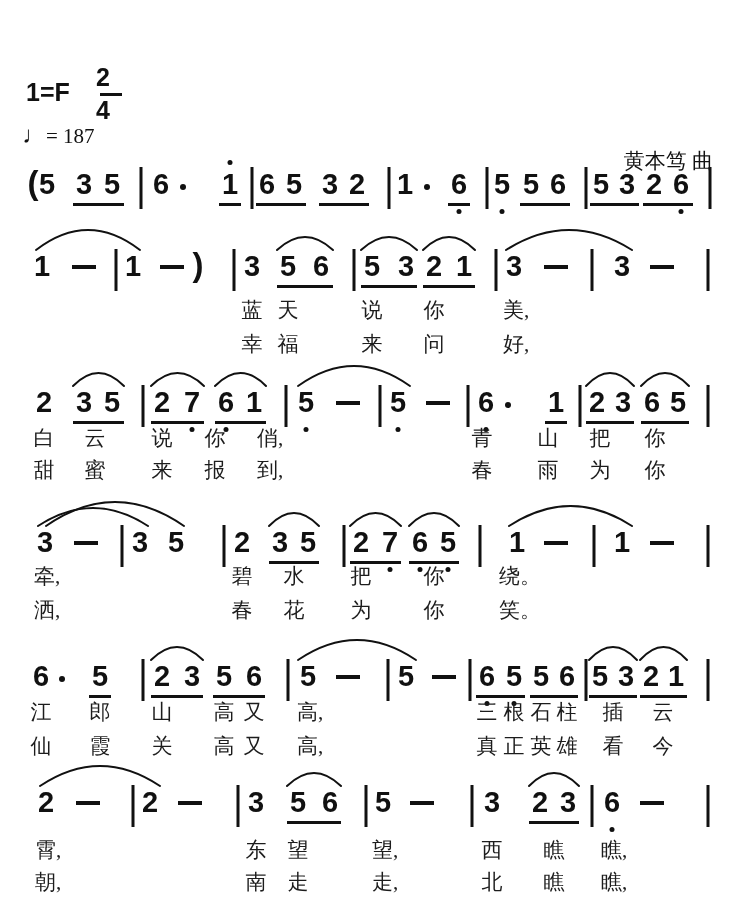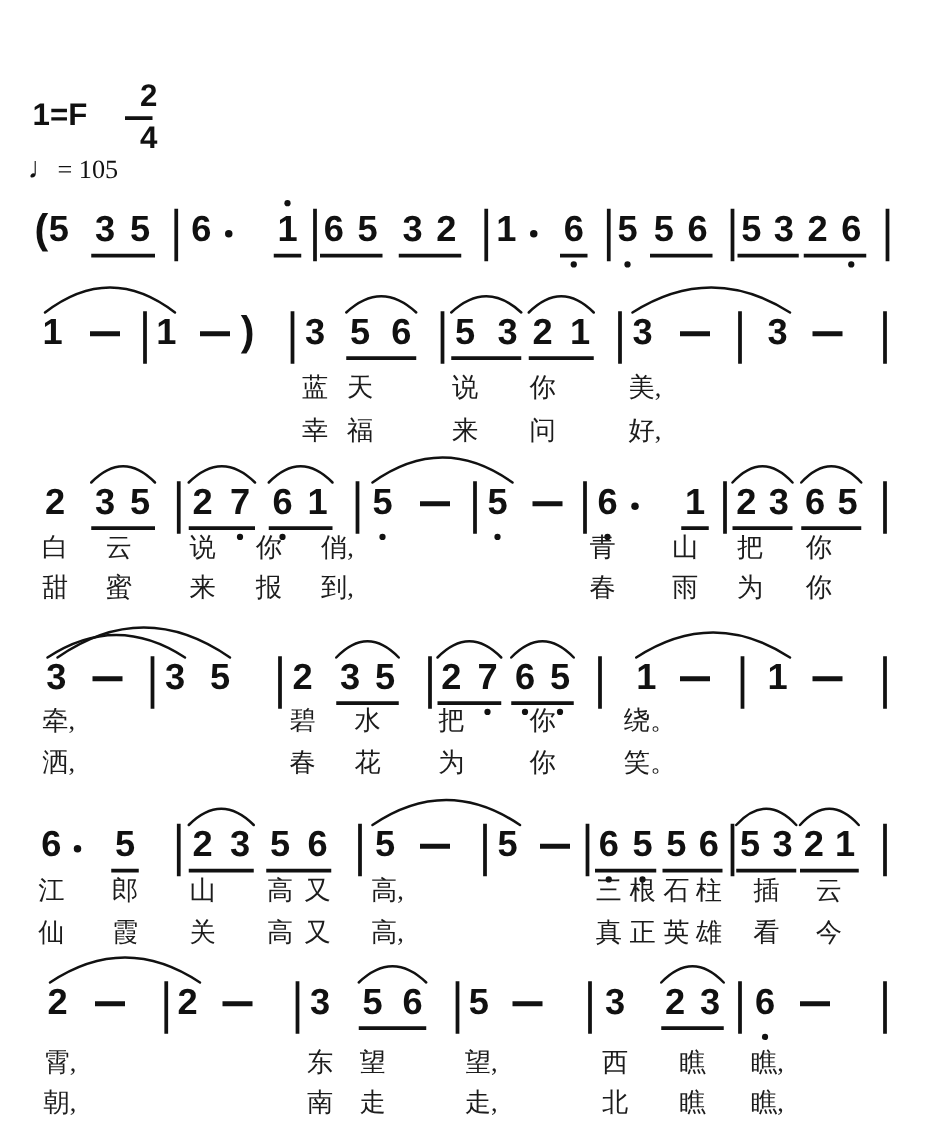--- a/index.html
+++ b/index.html
@@ -4,21 +4,21 @@
 <style>
   html,body{margin:0;padding:0;background:#fff;}
   .sheet{position:relative;width:741px;height:902px;background:#ffffff;overflow:hidden;
          font-family:"Liberation Serif","DejaVu Serif",serif;color:#111;}
   .title{position:absolute;top:28px;left:0;width:100%;text-align:center;
          font-size:37px;font-weight:bold;letter-spacing:4px;}
   .subtitle{position:absolute;top:78px;left:0;width:100%;text-align:center;
          font-size:21px;font-weight:600;letter-spacing:2px;}
   .keysig{position:absolute;top:78px;left:26px;font-family:"Liberation Sans",sans-serif;
          font-weight:bold;font-size:25px;}
-  .timesig{position:absolute;top:64px;left:96px;width:30px;text-align:right;
+  .timesig{position:absolute;top:64px;left:96px;width:30px;text-align:left;
          font-family:"Liberation Sans",sans-serif;font-weight:bold;font-size:25px;line-height:1.1;}
   .fracbar{display:block;width:22px;height:3px;background:#111;margin:1px auto;}
   .tempo{position:absolute;top:122px;left:22px;font-size:21px;}
   .tempo .glyph{font-size:24px;}
   .expression{position:absolute;top:127px;left:95px;font-size:17px;color:#333;
          letter-spacing:1px;white-space:pre;}
   .credits{position:absolute;top:84px;right:28px;text-align:right;font-size:21px;
          line-height:31px;white-space:pre;}
   #score{position:absolute;left:0;top:0;width:741px;height:902px;}
   .system{position:absolute;left:0;width:741px;height:0;}
@@ -38,22 +38,23 @@
 </head>
 <body>
 
 <div class="sheet">
   <div class="keysig">1=F</div>
   <div class="timesig">
     <span>2</span>
     <span class="fracbar"></span>
     <span>4</span>
   </div>
-  <div class="tempo"><span class="glyph">♩</span><span>= 105</span></div>
+  <div class="tempo"><span class="glyph">♩</span><span>= 187</span></div>
   <div class="credits">
+    <div>黄本笃 曲</div>
   </div>
   <div id="score">
       <div class="system" style="top: 170px;">
         <span class="paren" style="left: 33px;">(</span>
         <span class="digit" style="left: 47px;">5</span>
         <span class="digit" style="left: 84px;">3</span>
         <span class="digit" style="left: 112px;">5</span>
         <div class="bar" style="left: 141px;"></div>
         <span class="digit" style="left: 161px;">6</span>
         <div class="ddot" style="left: 183px;"></div>

